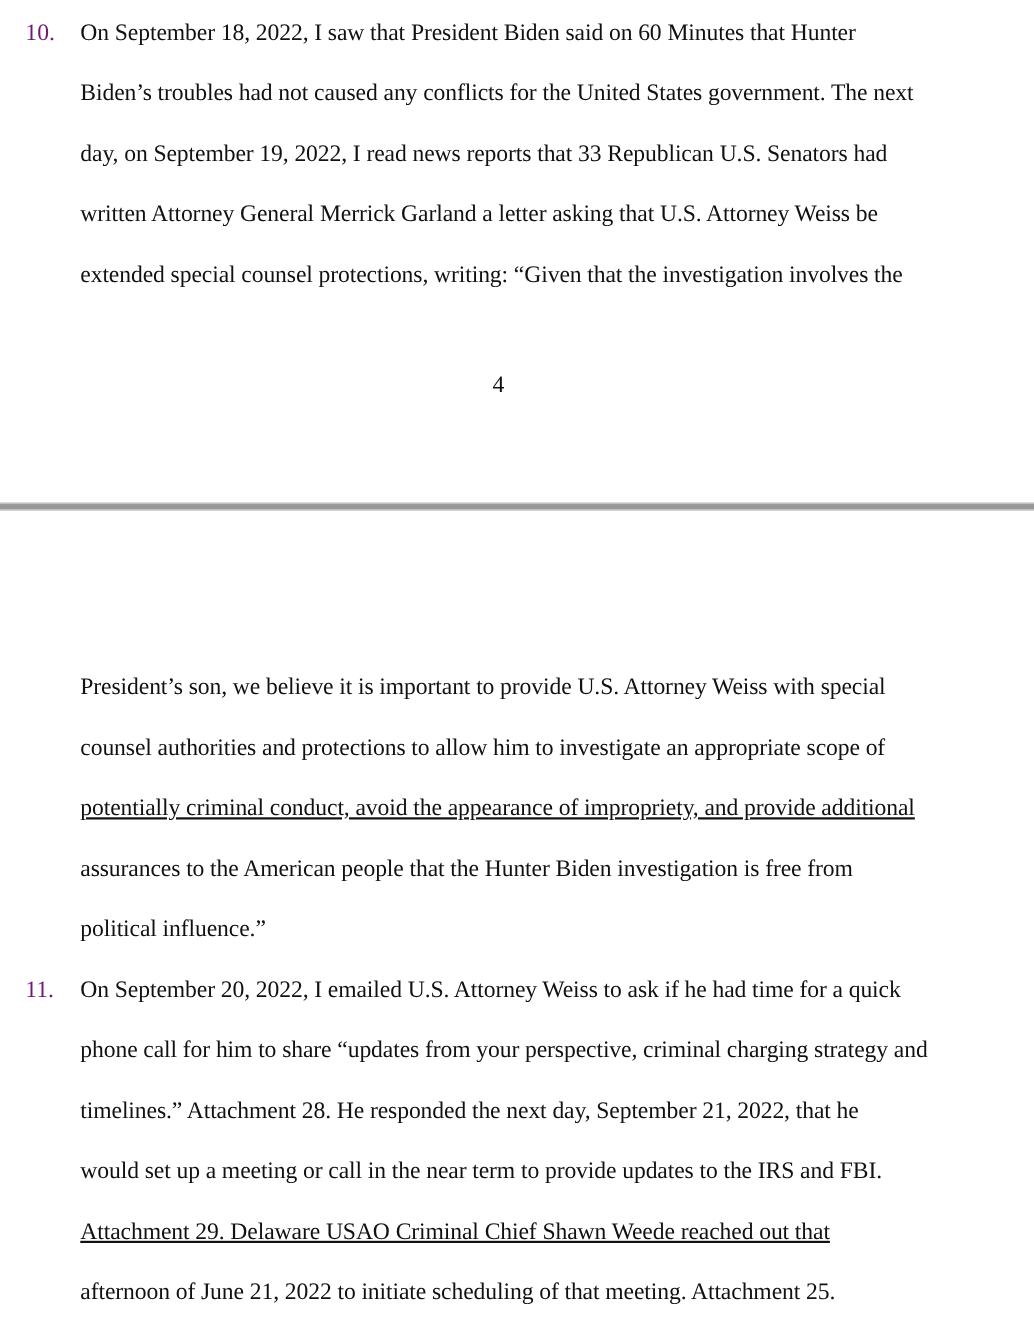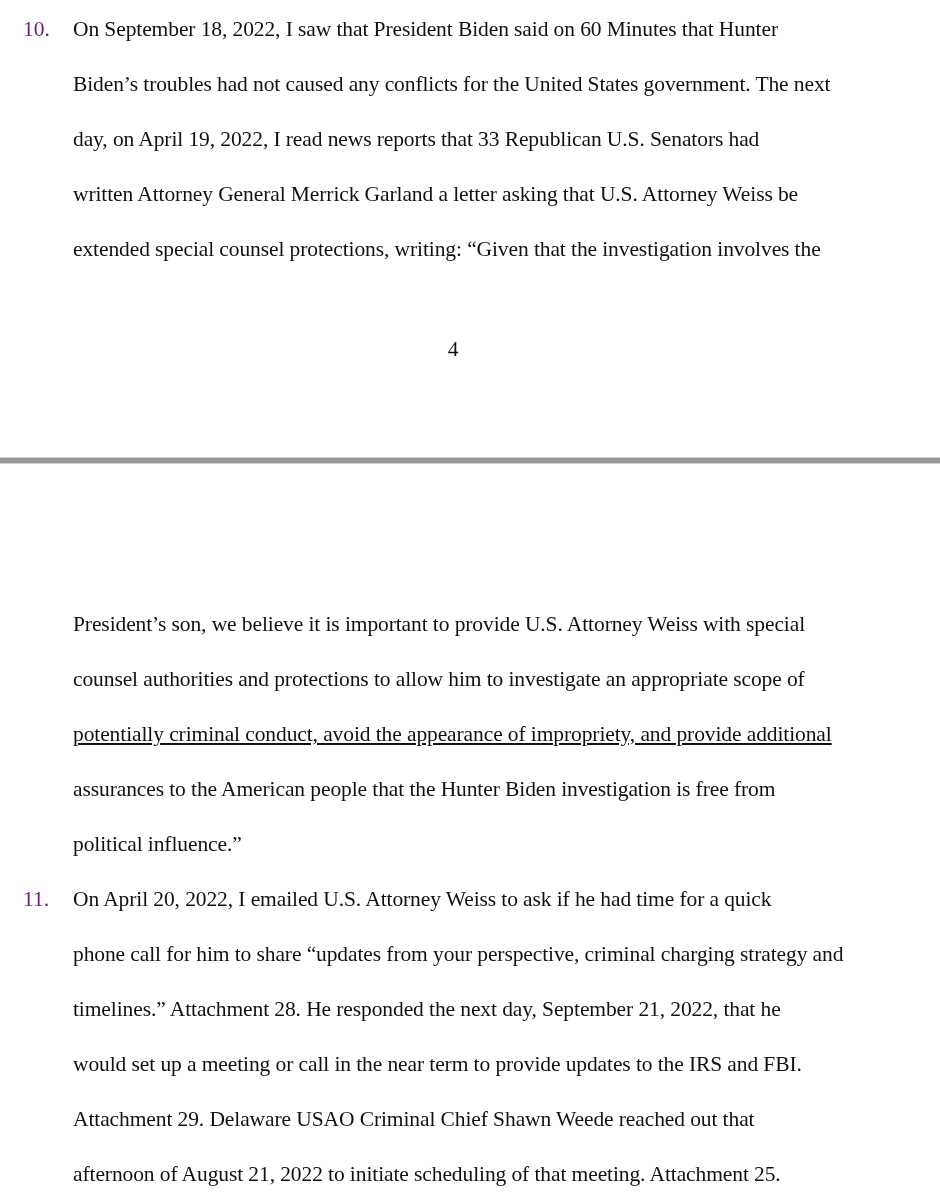--- a/index.html
+++ b/index.html
@@ -54,39 +54,39 @@
     }
   </style>
 </head>
 <body>
 
 <div>
   <div>
     <span class="num" style="top:15px;">10.</span>
     <span class="line" style="top:15px;">On September 18, 2022, I saw that President Biden said on 60 Minutes that Hunter</span>
     <span class="line" style="top:70px;">Biden’s troubles had not caused any conflicts for the United States government.  The next</span>
-    <span class="line" style="top:125px;">day, on April 19, 2022, I read news reports that 33 Republican U.S. Senators had</span>
+    <span class="line" style="top:125px;">day, on September 19, 2022, I read news reports that 33 Republican U.S. Senators had</span>
     <span class="line" style="top:180px;">written Attorney General Merrick Garland a letter asking that U.S. Attorney Weiss be</span>
     <span class="line" style="top:235px;">extended special counsel protections, writing: “Given that the investigation involves the</span>
   </div>
   <div class="page-number">4</div>
 </div>
 
 <div class="page-divider"></div>
 
 <div>
   <div>
     <span class="line" style="top:610px;">President’s son, we believe it is important to provide U.S. Attorney Weiss with special</span>
     <span class="line" style="top:665px;">counsel authorities and protections to allow him to investigate an appropriate scope of</span>
     <span class="line" style="top:720px;text-decoration:underline;">potentially criminal conduct, avoid the appearance of impropriety, and provide additional</span>
     <span class="line" style="top:775px;">assurances to the American people that the Hunter Biden investigation is free from</span>
     <span class="line" style="top:830px;">political influence.”</span>
   </div>
   <div>
     <span class="num" style="top:885px;font-family:Liberation Serif, serif;">11.</span>
-    <span class="line" style="top:885px;">On April 20, 2022, I emailed U.S. Attorney Weiss to ask if he had time for a quick</span>
+    <span class="line" style="top:885px;">On September 20, 2022, I emailed U.S. Attorney Weiss to ask if he had time for a quick</span>
     <span class="line" style="top:940px;">phone call for him to share “updates from your perspective, criminal charging strategy and</span>
     <span class="line" style="top:995px;text-align:center;">timelines.”  Attachment 28.  He responded the next day, September 21, 2022, that he</span>
     <span class="line" style="top:1050px;">would set up a meeting or call in the near term to provide updates to the IRS and FBI.</span>
-    <span class="line" style="top:1105px;">Attachment 29.  Delaware USAO Criminal Chief Shawn Weede reached out that</span>
-    <span class="line" style="top:1160px;">afternoon of August 21, 2022 to initiate scheduling of that meeting.  Attachment 25.</span>
+    <span class="line" style="top:1105px;text-decoration:underline;">Attachment 29.  Delaware USAO Criminal Chief Shawn Weede reached out that</span>
+    <span class="line" style="top:1160px;">afternoon of June 21, 2022 to initiate scheduling of that meeting.  Attachment 25.</span>
   </div>
 </div>
 
 </body></html>

